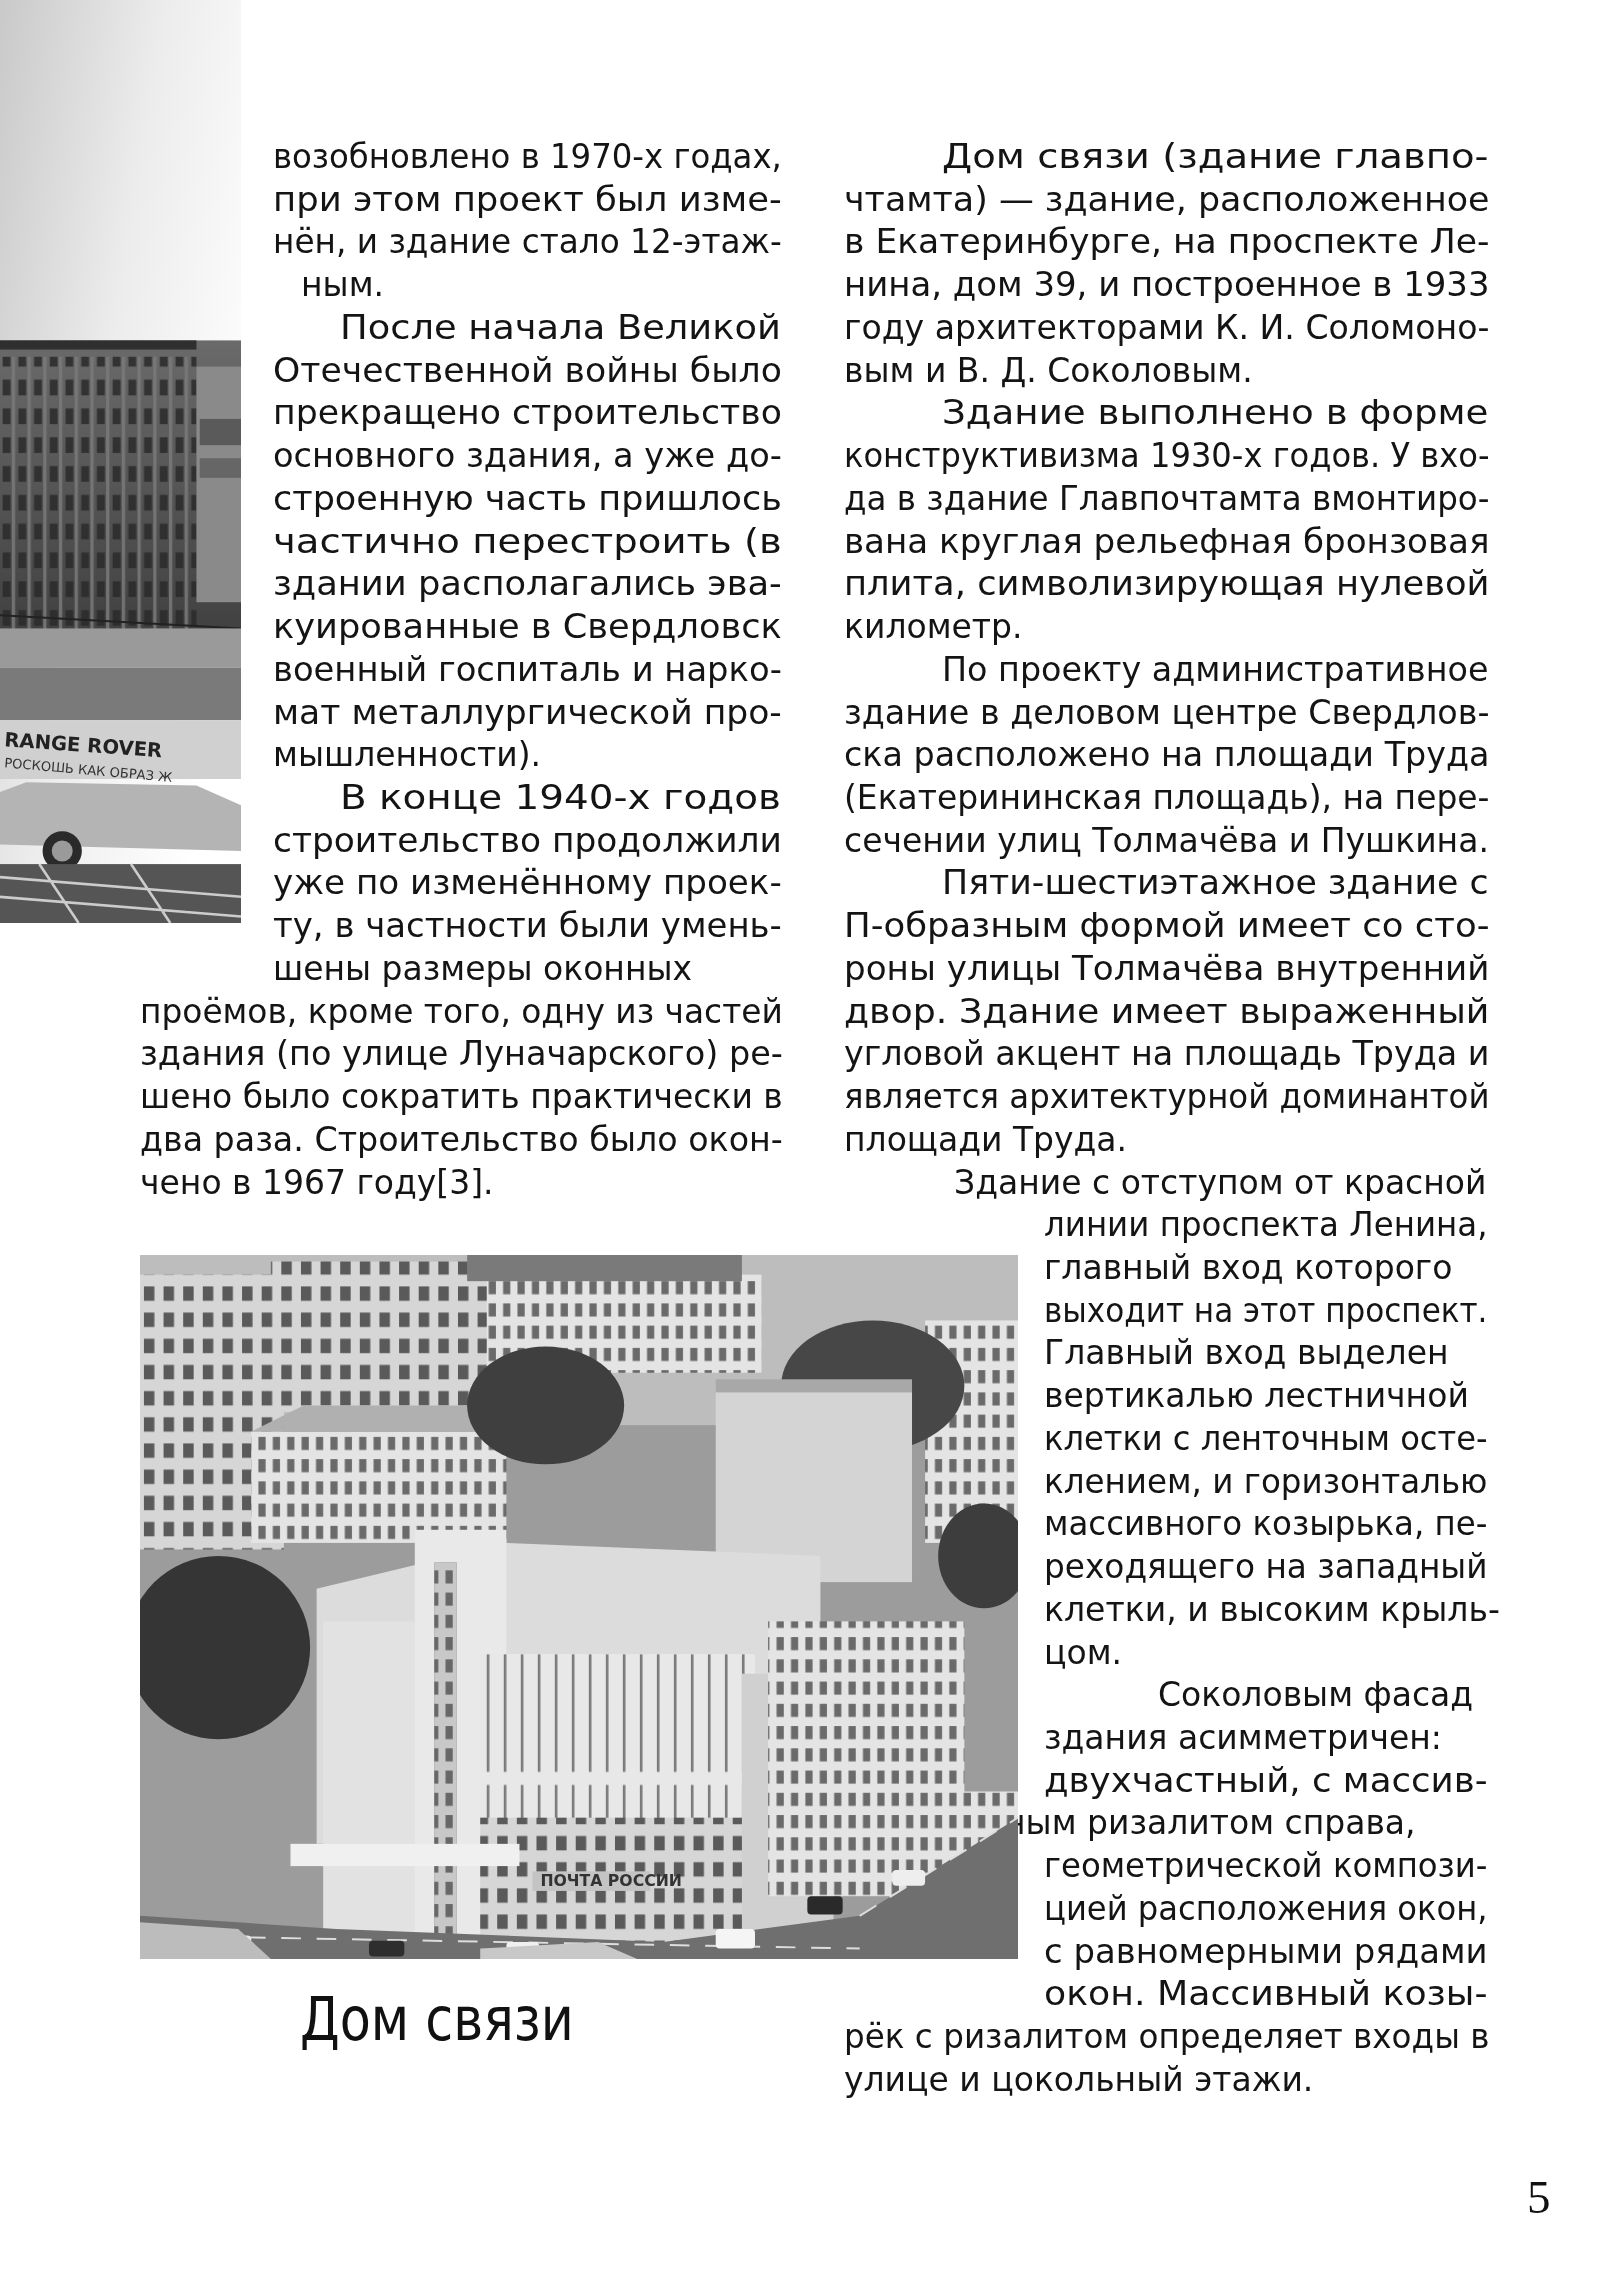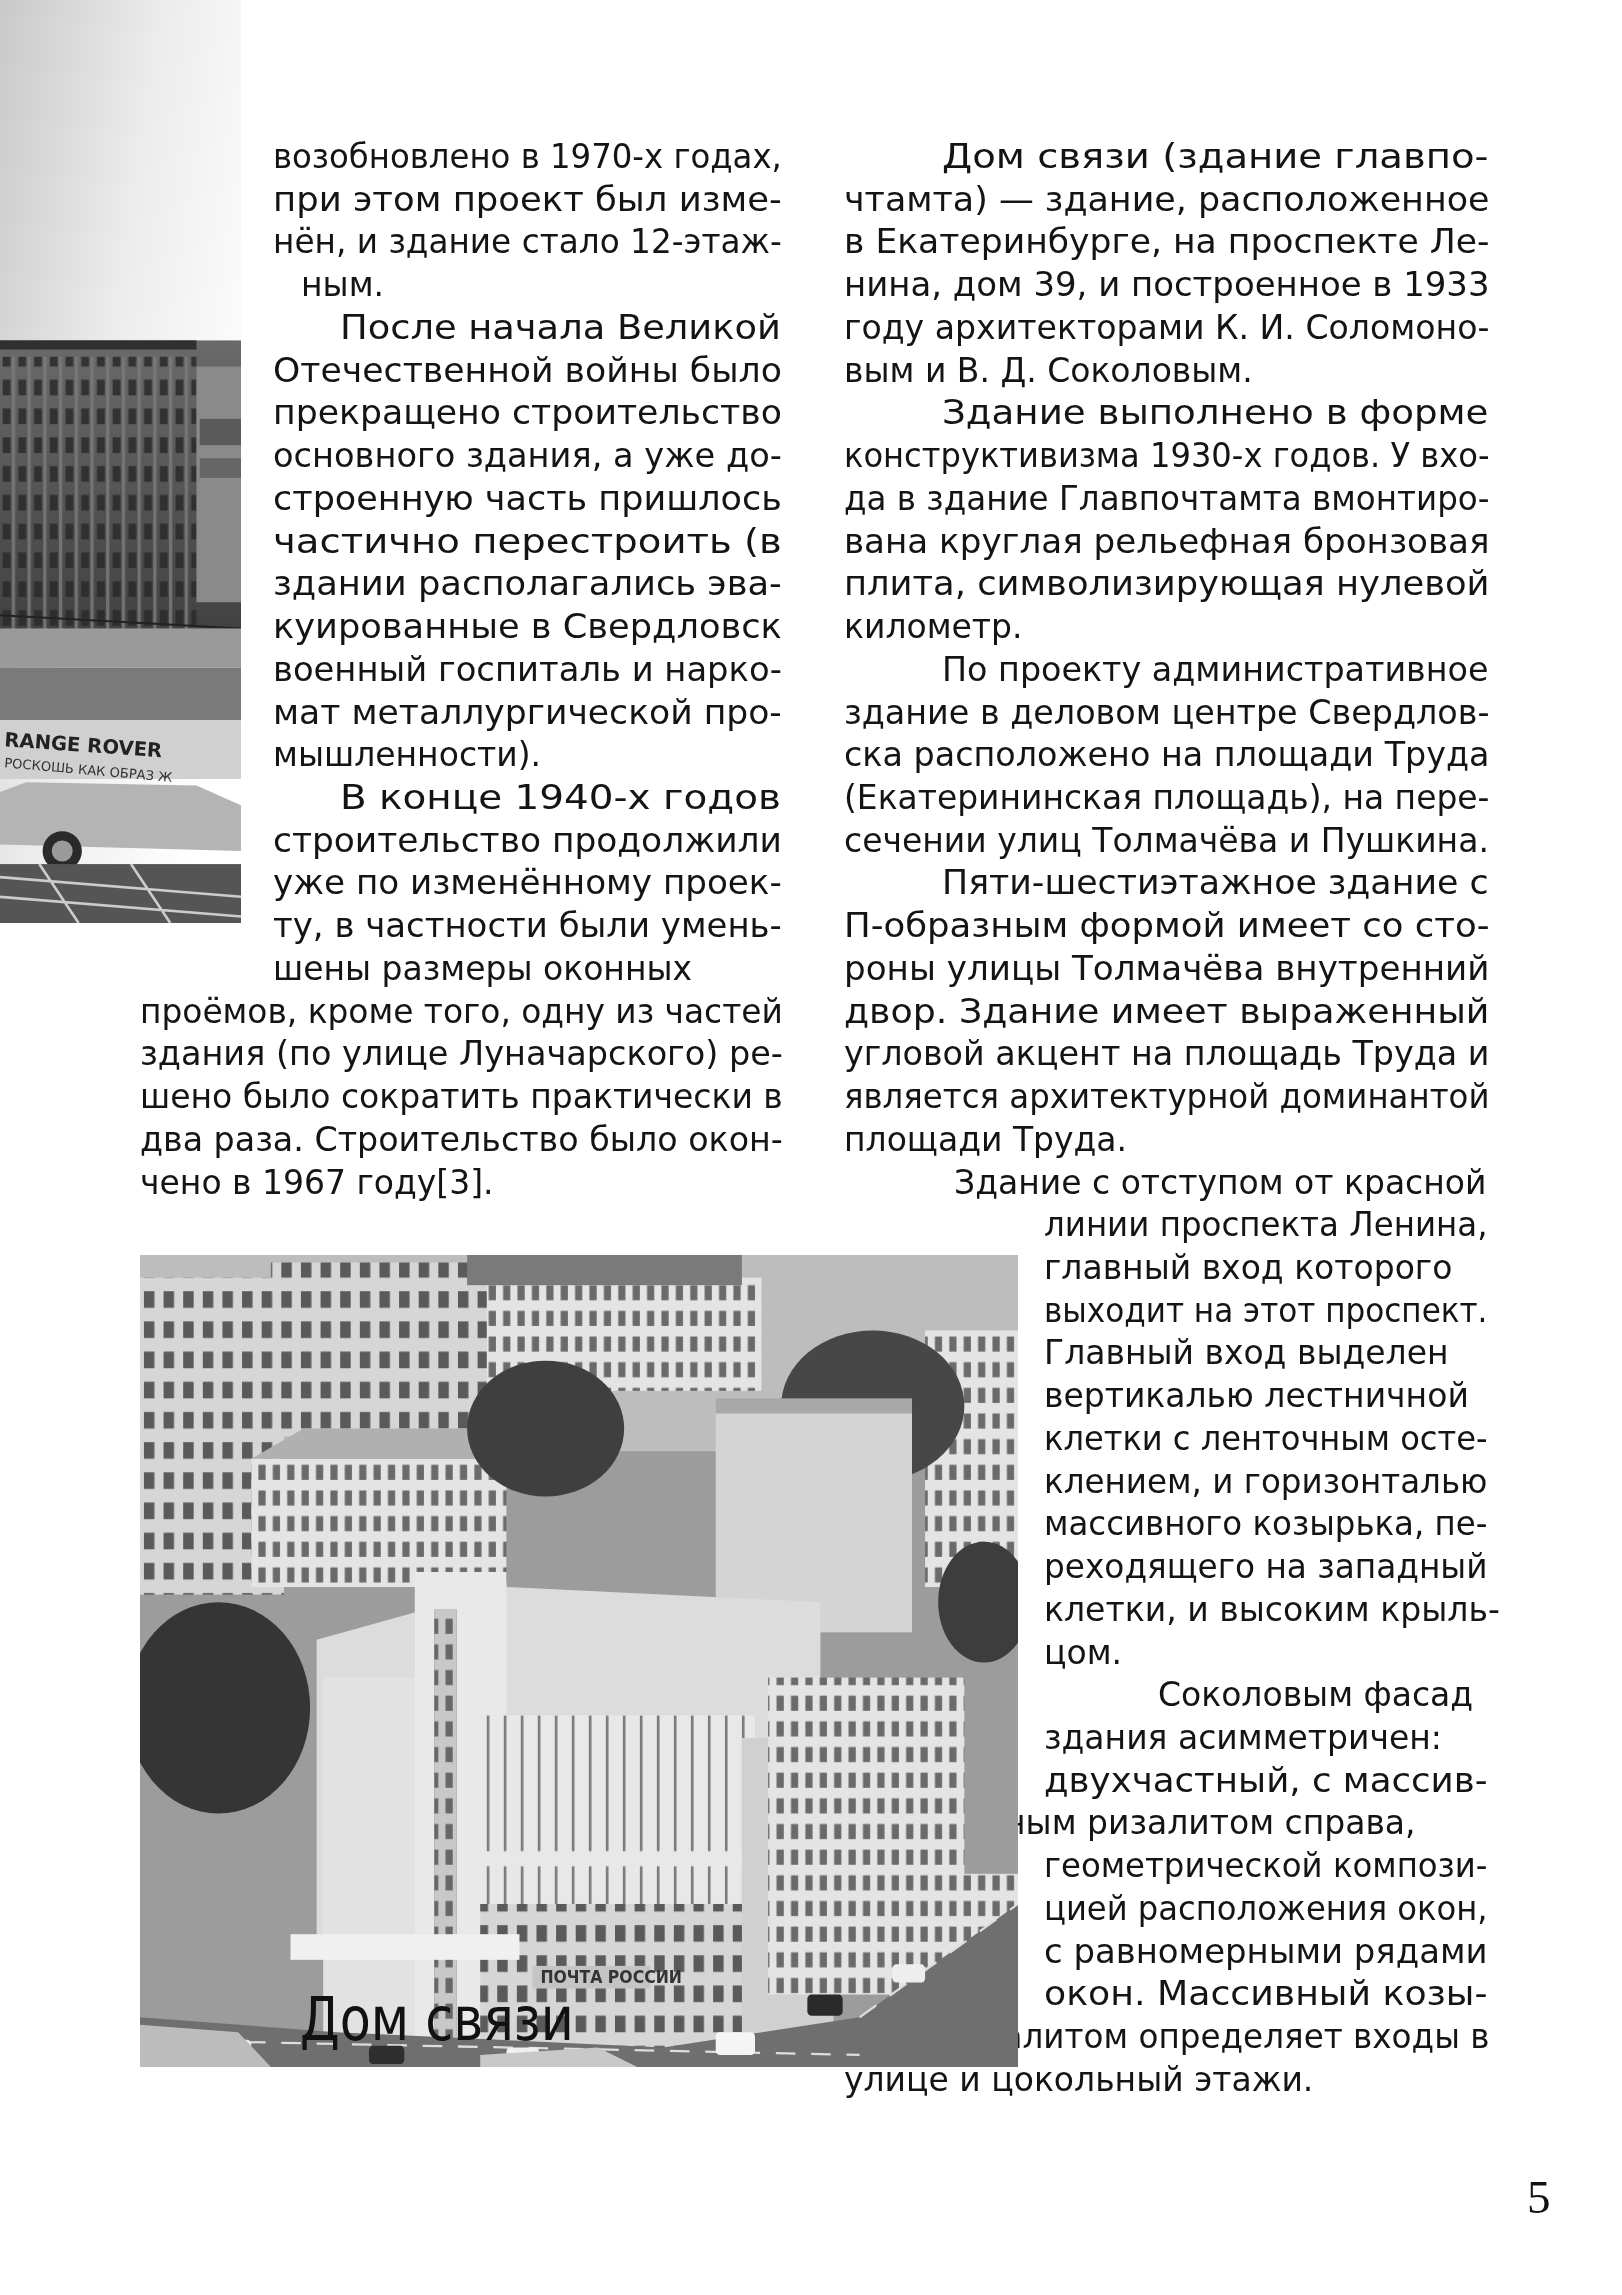--- a/index.html
+++ b/index.html
@@ -147,21 +147,21 @@
       <div class="ln" style="left: 1044px; top: 1764px; transform: scaleX(1.0783);">двухчастный, с массив-</div>
       <div class="ln" style="left: 1004px; top: 1806px; transform: scaleX(1);">ным ризалитом справа,</div>
       <div class="ln" style="left: 1044px; top: 1849px; transform: scaleX(0.9805);">геометрической компози-</div>
       <div class="ln" style="left: 1044px; top: 1892px; transform: scaleX(0.9763);">цией расположения окон,</div>
       <div class="ln" style="left: 1044px; top: 1935px; transform: scaleX(1.0271);">с равномерными рядами</div>
       <div class="ln" style="left: 1044px; top: 1977px; transform: scaleX(1.098);">окон. Массивный козы-</div>
       <div class="ln" style="left: 844px; top: 2020px; transform: scaleX(0.9887);">рёк с ризалитом определяет входы в</div>
       <div class="ln" style="left: 844px; top: 2063px; transform: scaleX(1);">улице и цокольный этажи.</div>
     </div>
 
-  <div class="photo" style="left:140px; top:1255px; width:878px; height:812px;">
+  <div class="photo" style="left:140px; top:1255px; width:878px; height:704px;">
     <svg viewBox="0 0 1342 1076" preserveAspectRatio="none">
       <defs>
         <pattern id="w2" width="30" height="40" patternUnits="userSpaceOnUse">
           <rect width="30" height="40" fill="#d6d6d6"></rect>
           <rect x="6" y="8" width="16" height="22" fill="#5a5a5a"></rect>
         </pattern>
         <pattern id="w3" width="22" height="34" patternUnits="userSpaceOnUse">
           <rect width="22" height="34" fill="#e4e4e4"></rect>
           <rect x="5" y="6" width="11" height="20" fill="#6a6a6a"></rect>
         </pattern>

